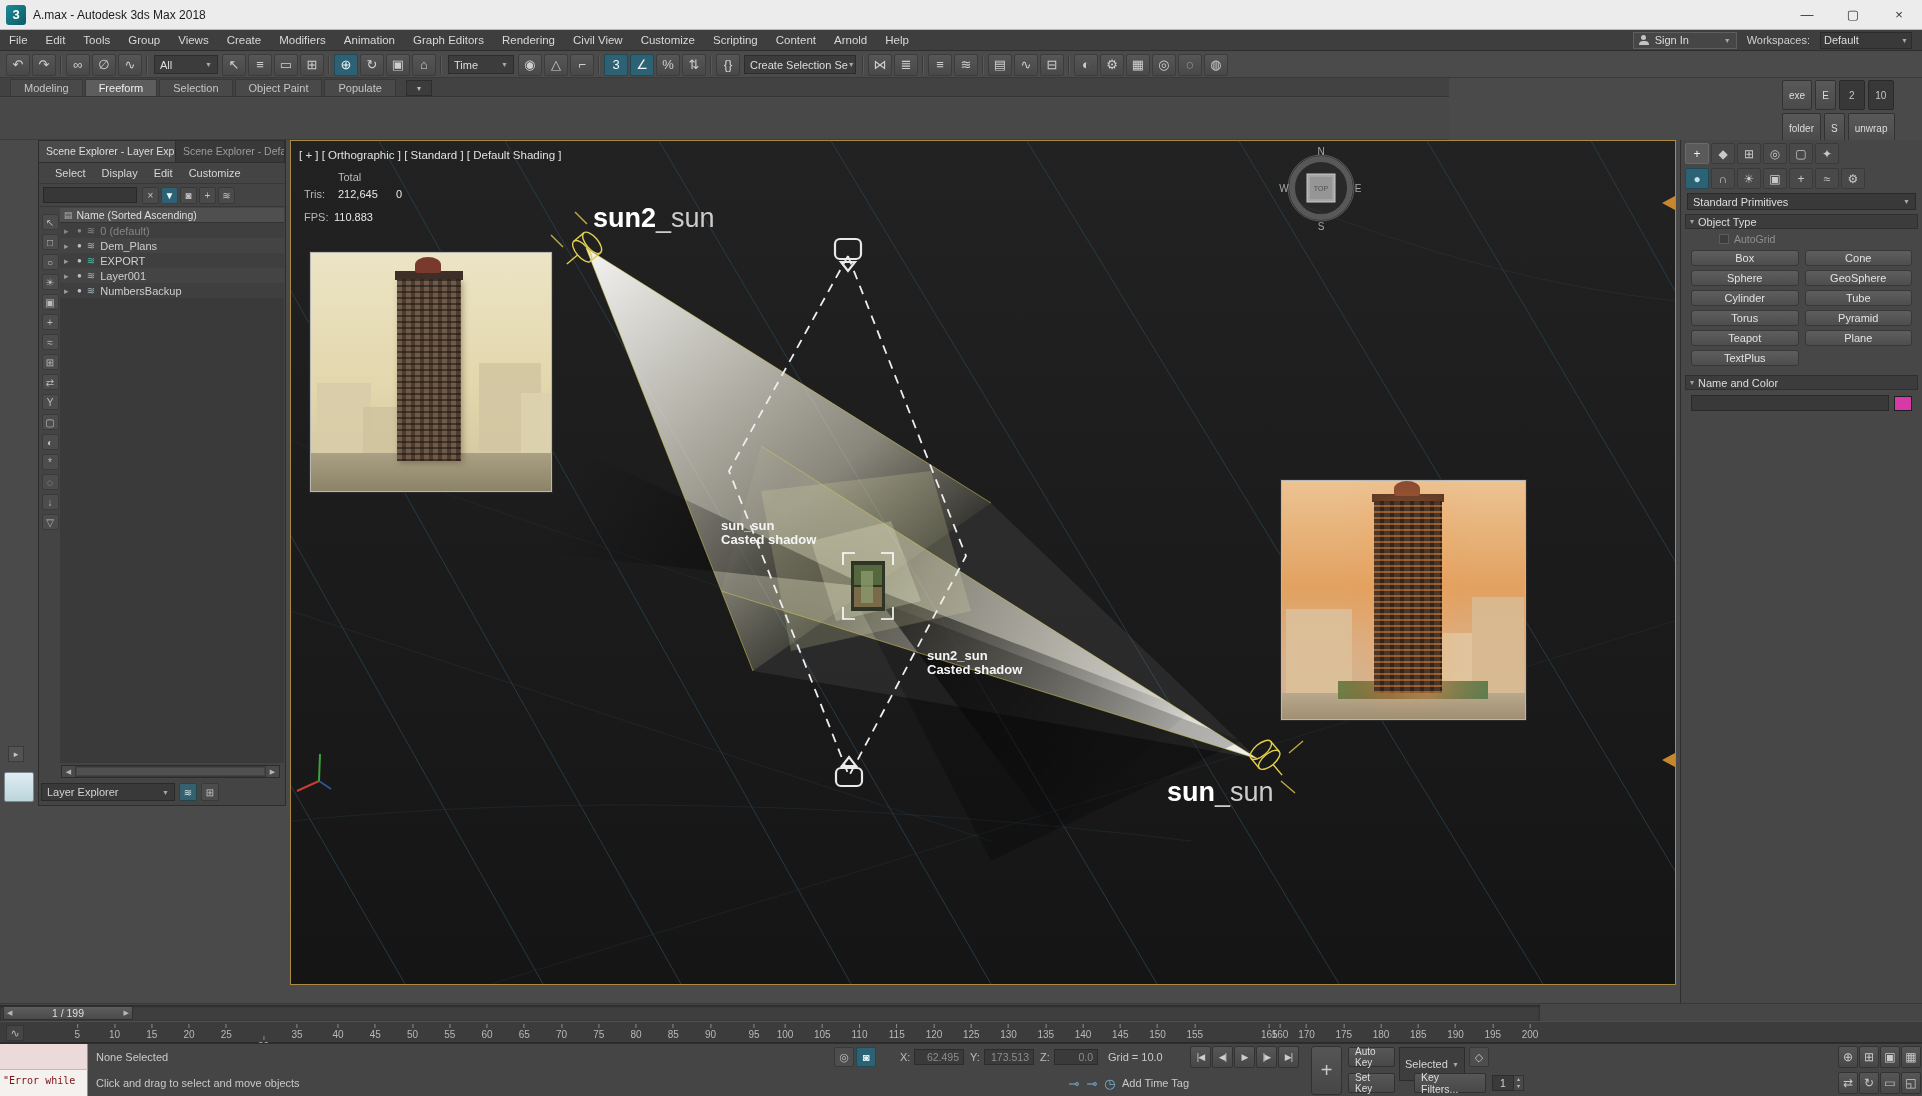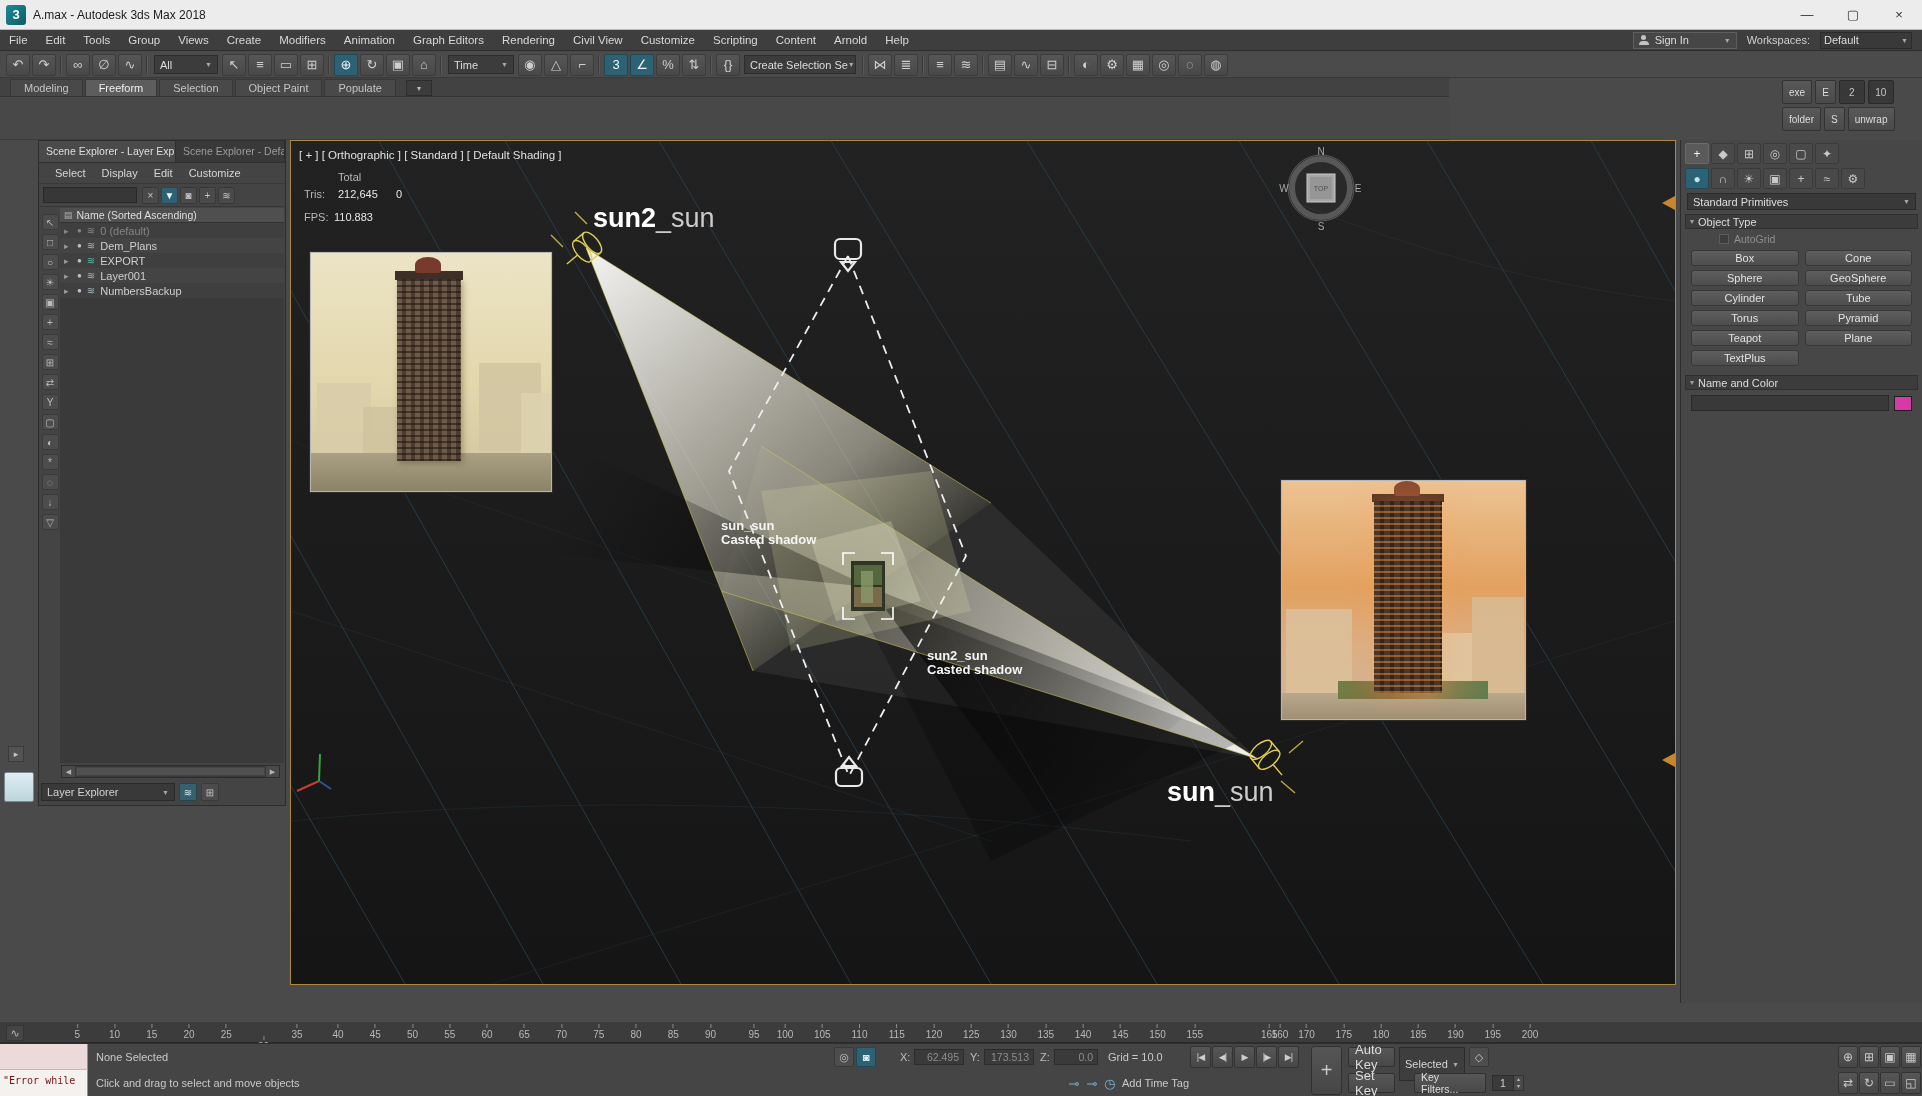--- a/index.html
+++ b/index.html
@@ -36,21 +36,21 @@
 .tb-dropdown{height:19px;background:#3c3c3c;border:1px solid #2c2c2c;display:flex;align-items:center;justify-content:space-between;padding:0 5px;margin:0 3px;font-size:11px;color:#ddd;flex:0 0 auto;white-space:nowrap;overflow:hidden}
 
 
 .ribbon-row{position:absolute;left:0;top:78px;width:1449px;height:19px;background:#424242;border-bottom:1px solid #353535;display:flex;align-items:flex-end;padding-left:10px}
 .ribbon-tab{padding:2px 13px;font-size:11px;color:#c4c4c4;background:#494949;border:1px solid #383838;border-bottom:none;margin-right:2px}
 .ribbon-tab.active{background:#5d5d5d;color:#efefef}
 .ribbon-more{width:26px;height:16px;margin-left:8px;background:#3c3c3c;border:1px solid #2d2d2d;color:#bbb;font-size:8px;display:flex;align-items:center;justify-content:center}
 .ribbon-body{position:absolute;left:0;top:98px;width:1449px;height:42px;background:#484848;border-bottom:1px solid #3c3c3c}
 .quick-panel{position:absolute;left:1782px;top:80px}
 .qp-row{display:flex;gap:3px;margin-bottom:3px}
-.qp-btn{height:24px;padding:0 6px;font-size:10px;color:#ddd;background:linear-gradient(#595959,#4a4a4a);border:1px solid #323232;border-radius:2px;display:flex;align-items:center;justify-content:center}
+.qp-btn{height:30px;padding:0 6px;font-size:10px;color:#ddd;background:linear-gradient(#595959,#4a4a4a);border:1px solid #323232;border-radius:2px;display:flex;align-items:center;justify-content:center}
 .qp-val{background:#383838;border:1px solid #292929;color:#c6c6c6;min-width:26px}
 
 
 .scene-explorer{position:absolute;left:38px;top:140px;width:248px;height:666px;background:#444;border:1px solid #2d2d2d}
 .se-tabs{height:22px;display:flex;background:#3a3a3a;border-bottom:1px solid #303030}
 .se-t{padding:4px 7px 0;font-size:10.5px;color:#9c9c9c;background:#393939;border-right:1px solid #2e2e2e;white-space:nowrap;overflow:hidden}
 .se-t.active{background:#4a4a4a;color:#dedede}
 .se-menu{height:21px;display:flex;align-items:center;padding-left:8px;border-bottom:1px solid #383838}
 .se-m{font-size:11px;color:#d6d6d6;padding:0 8px}
 .se-toolbar{height:23px;display:flex;align-items:center;padding:0 4px;border-bottom:1px solid #383838}
@@ -139,21 +139,21 @@
 .listener-bottom{position:absolute;left:0;top:26px;width:88px;height:27px;background:#f5f1ef;border-right:1px solid #909090;font-family:"DejaVu Sans Mono",monospace;font-size:10px;color:#7c1212;padding:5px 2px 0 3px;white-space:nowrap;overflow:hidden}
 .st-text{position:absolute;font-size:11px;color:#c9c9c9;white-space:nowrap}
 .st-icon{position:absolute;width:20px;height:20px;display:flex;align-items:center;justify-content:center;font-size:11px;color:#c6c6c6;background:#4d4d4d;border:1px solid #383838;border-radius:2px}
 .st-icon.active{background:#2d6274;border-color:#1e4955;color:#dff1f7}
 .st-icon.keyish{color:#76aed1;background:transparent;border-color:transparent;font-size:13px}
 .coord-label{position:absolute;font-size:11px;color:#bdbdbd}
 .coord-box{position:absolute;height:16px;background:#3a3a3a;border:1px solid #2c2c2c;font-size:10.5px;color:#8d8d8d;display:flex;align-items:center;justify-content:flex-end;padding:0 4px}
 .pb-group{position:absolute;left:1190px;top:2px;display:flex;gap:1px}
 .pb-btn{width:21px;height:22px;display:flex;align-items:center;justify-content:center;font-size:9px;color:#cdcdcd;background:linear-gradient(#565656,#474747);border:1px solid #333;border-radius:2px;letter-spacing:-1px}
 .bigkey{position:absolute;left:1311px;top:2px;width:31px;height:49px;background:linear-gradient(#555,#464646);border:1px solid #313131;border-radius:3px;display:flex;align-items:center;justify-content:center;font-size:20px;color:#c9c9c9}
-.st-btn{position:absolute;height:20px;background:linear-gradient(#575757,#484848);border:1px solid #313131;border-radius:2px;font-size:13px;color:#dedede;display:flex;align-items:center;justify-content:center;padding:0 6px}
+.st-btn{position:absolute;height:20px;background:linear-gradient(#575757,#484848);border:1px solid #313131;border-radius:2px;font-size:10px;color:#dedede;display:flex;align-items:center;justify-content:center;padding:0 6px}
 .st-dd{position:absolute;height:34px;background:#3e3e3e;border:1px solid #2c2c2c;font-size:11px;color:#d6d6d6;display:flex;align-items:center;justify-content:space-between;padding:0 5px}
 .spinner{position:absolute;display:flex;align-items:stretch;height:16px}
 .spin-val{width:22px;background:#3a3a3a;border:1px solid #2c2c2c;font-size:10.5px;color:#cfcfcf;display:flex;align-items:center;justify-content:center}
 .spin-arrows{width:10px;display:flex;flex-direction:column;justify-content:center;background:#4a4a4a;border:1px solid #333;border-left:none}
 .spin-arrows span{font-size:6px;color:#bbb;line-height:7px;text-align:center}
 .nav-group{position:absolute;display:flex;gap:1px}
 .nav-btn{width:20px;height:22px;display:flex;align-items:center;justify-content:center;font-size:12px;color:#c9c9c9;background:linear-gradient(#565656,#474747);border:1px solid #333;border-radius:2px}
 </style>
 </head>
 <body>
@@ -605,20 +605,29 @@
     <div class="cp-rollout">
       <span class="roll-arrow">▾</span>
       <span>Name and Color</span>
     </div>
     <div class="cp-namerow">
       <input class="cp-nameinput" style="">
       <span class="cp-swatch" id="cp-swatch" style="background: rgb(214, 58, 166);"></span>
     </div>
   </div>
 
+  <div class="time-slider">
+    <div class="ts-track">
+      <div class="ts-handle">
+        <span class="ts-arrow">◀</span>
+        <span class="ts-text">1 / 199</span>
+        <span class="ts-arrow">▶</span>
+      </div>
+    </div>
+  </div>
 
   <div class="track-bar">
     <div class="tb-curve-icon">∿</div>
     <div id="ruler-ticks">
         <div class="tick" style="left: 77.25px;">
           <div class="tick-mark"></div>
           <div class="tick-label">5</div>
         </div>
         <div class="tick" style="left: 114.5px;">
           <div class="tick-mark"></div>

